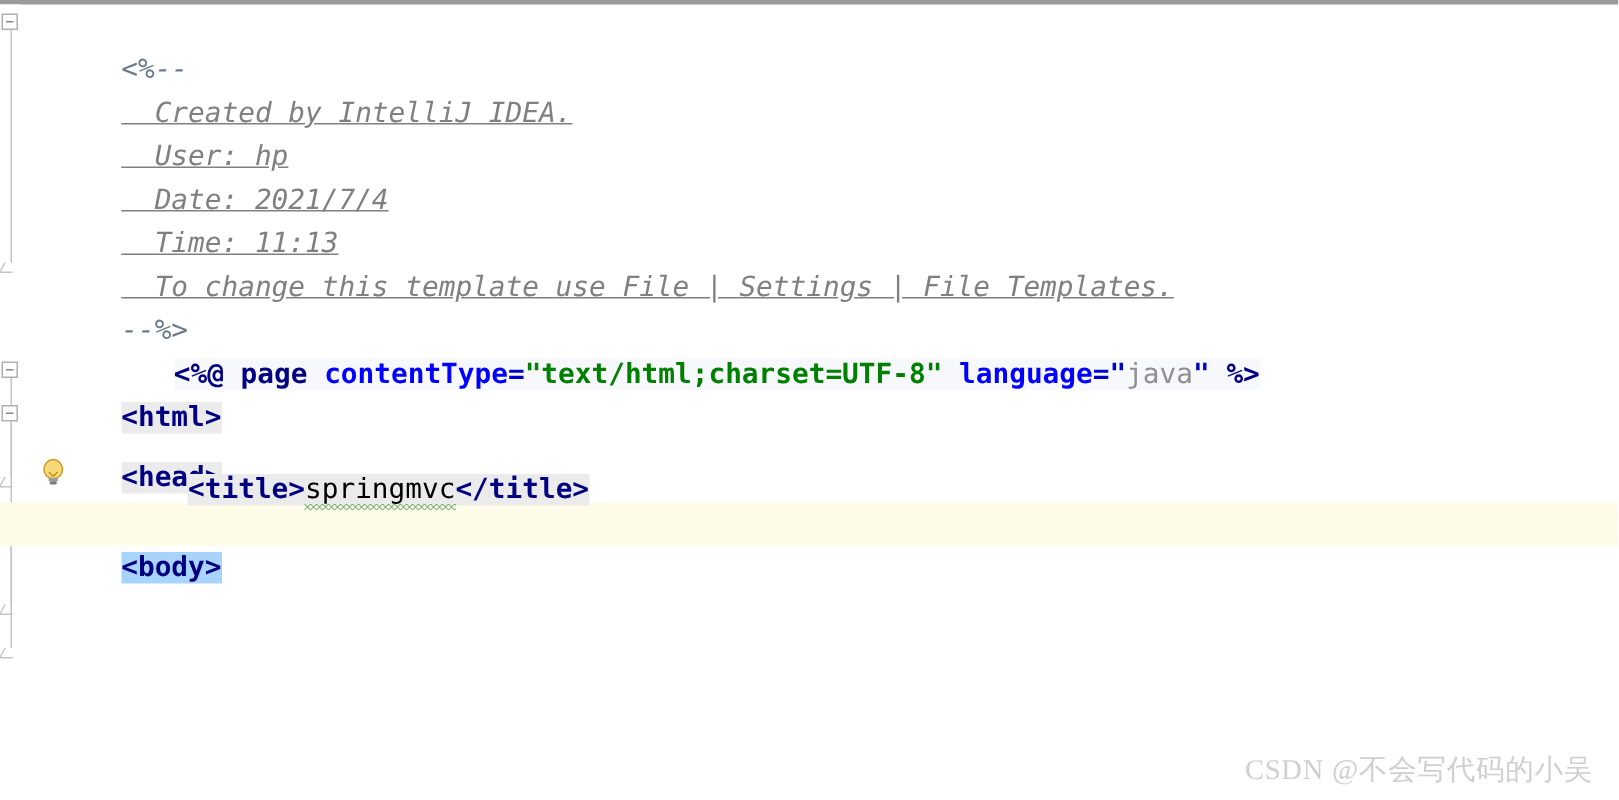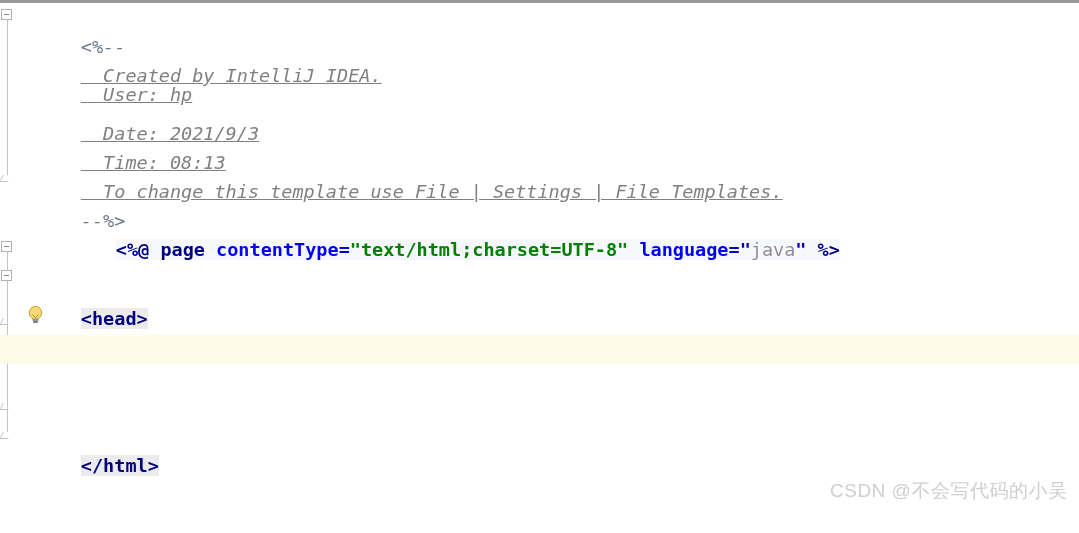--- a/index.html
+++ b/index.html
@@ -195,59 +195,65 @@
 
     <div class="line-band caret-line-bg" style="top:332px;"></div>
 
     <div class="line" style="top:0px;">
       <span class="c-jspdelim">&lt;%--</span>
     </div>
 
     <div class="line" style="top:29px;">
       <span class="c-comment">  Created by IntelliJ IDEA.</span>
     </div>
-    <div class="line" style="top:48px;">
+    <div class="line" style="top:58px;">
       <span class="c-comment">  User: hp</span>
     </div>
     <div class="line" style="top:87px;">
-      <span class="c-comment">  Date: 2021/9/3</span>
+      <span class="c-comment">  Date: 2021/7/4</span>
     </div>
     <div class="line" style="top:116px;">
-      <span class="c-comment">  Time: 08:13</span>
+      <span class="c-comment">  Time: 11:13</span>
     </div>
     <div class="line" style="top:145px;text-align:center;">
       <span class="c-comment">  To change this template use File | Settings | File Templates.</span>
     </div>
 
     <div class="line" style="top:174px;">
       <span class="c-jspdelim">--%&gt;</span>
     </div>
 
     <div class="line" style="top:203px;">
       <span class="bg-directive"><span class="c-directive">&lt;%@</span><span class="c-text"> </span><span class="c-keyword">page</span><span class="c-text"> </span><span class="c-attr">contentType</span><span class="c-eq">=</span><span class="c-string">"</span><span class="c-string">text/html;charset=UTF-8</span><span class="c-string">"</span><span class="c-text"> </span><span class="c-attr">language</span><span class="c-eq">=</span><span class="c-quote">"</span><span class="c-plainval">java</span><span class="c-quote">"</span><span class="c-text"> </span><span class="c-directive">%&gt;</span></span>
     </div>
 
+    <div class="line" style="top:232px;">
+      <span class="bg-tag c-tag">&lt;html&gt;</span>
+    </div>
 
     <div class="line" style="top:272px;">
       <span class="bg-tag c-tag">&lt;head&gt;</span>
     </div>
 
-
-
-
-
-
-    <div class="line" style="top:419px;">
-      <span class="bg-tag c-tag">&lt;/html&gt;</span>
-    </div>
+    <div class="line" style="top:280px;">
+      <span class="c-text">    </span><span class="bg-tag"><span class="c-tag">&lt;title&gt;</span><span class="c-text squiggle">springmvc</span><span class="c-tag">&lt;/title&gt;</span></span>
+    </div>
+
+
+    <div class="line" style="top:332px;">
+      <span class="bg-match c-tag">&lt;body&gt;</span>
+    </div>
+
+
+
 
   </div>
 
   <svg class="bulb-icon" style="left:27px; top:305px;" viewBox="0 0 17 20">
     <ellipse cx="8.5" cy="7.8" rx="6.2" ry="6.4" fill="#f7d97a" stroke="#c79a2a" stroke-width="1"></ellipse>
     <path d="M5.6 9.6 L8.5 12.6 L11.4 9.6" fill="none" stroke="#b8860b" stroke-width="0.9"></path>
     <rect x="5.4" y="13.6" width="6.2" height="2.3" rx="0.6" fill="#9b9b9b"></rect>
     <rect x="6.2" y="15.9" width="4.6" height="2.1" rx="0.6" fill="#7a7a7a"></rect>
   </svg>
 
-  <div class="watermark" style="left:830px; top:478px;">CSDN @不会写代码的小吴</div>
+  <div class="watermark" style="left:830px; top:500px;font-family:Liberation Serif, serif;">CSDN @不会写代码的小吴</div>
 
 </div>
 
 </body></html>

